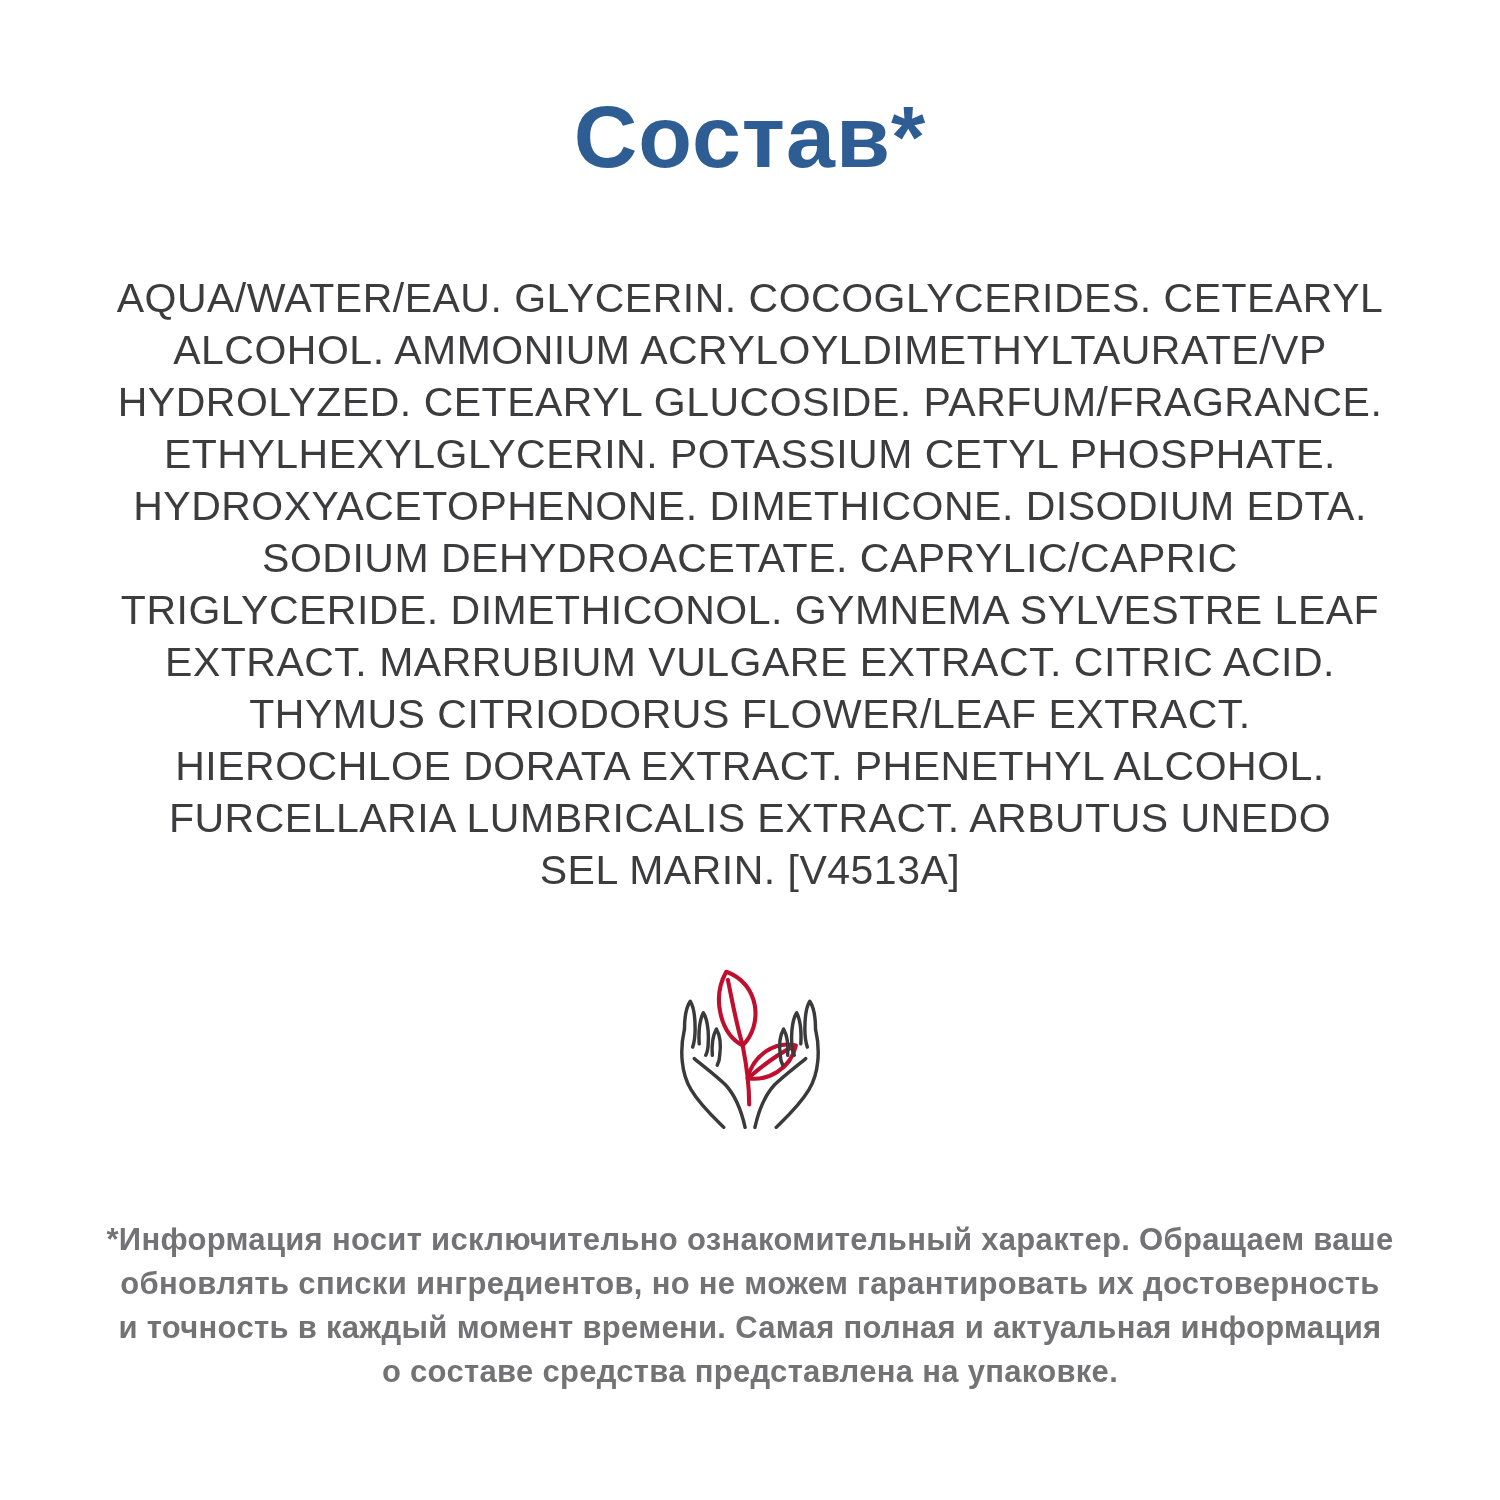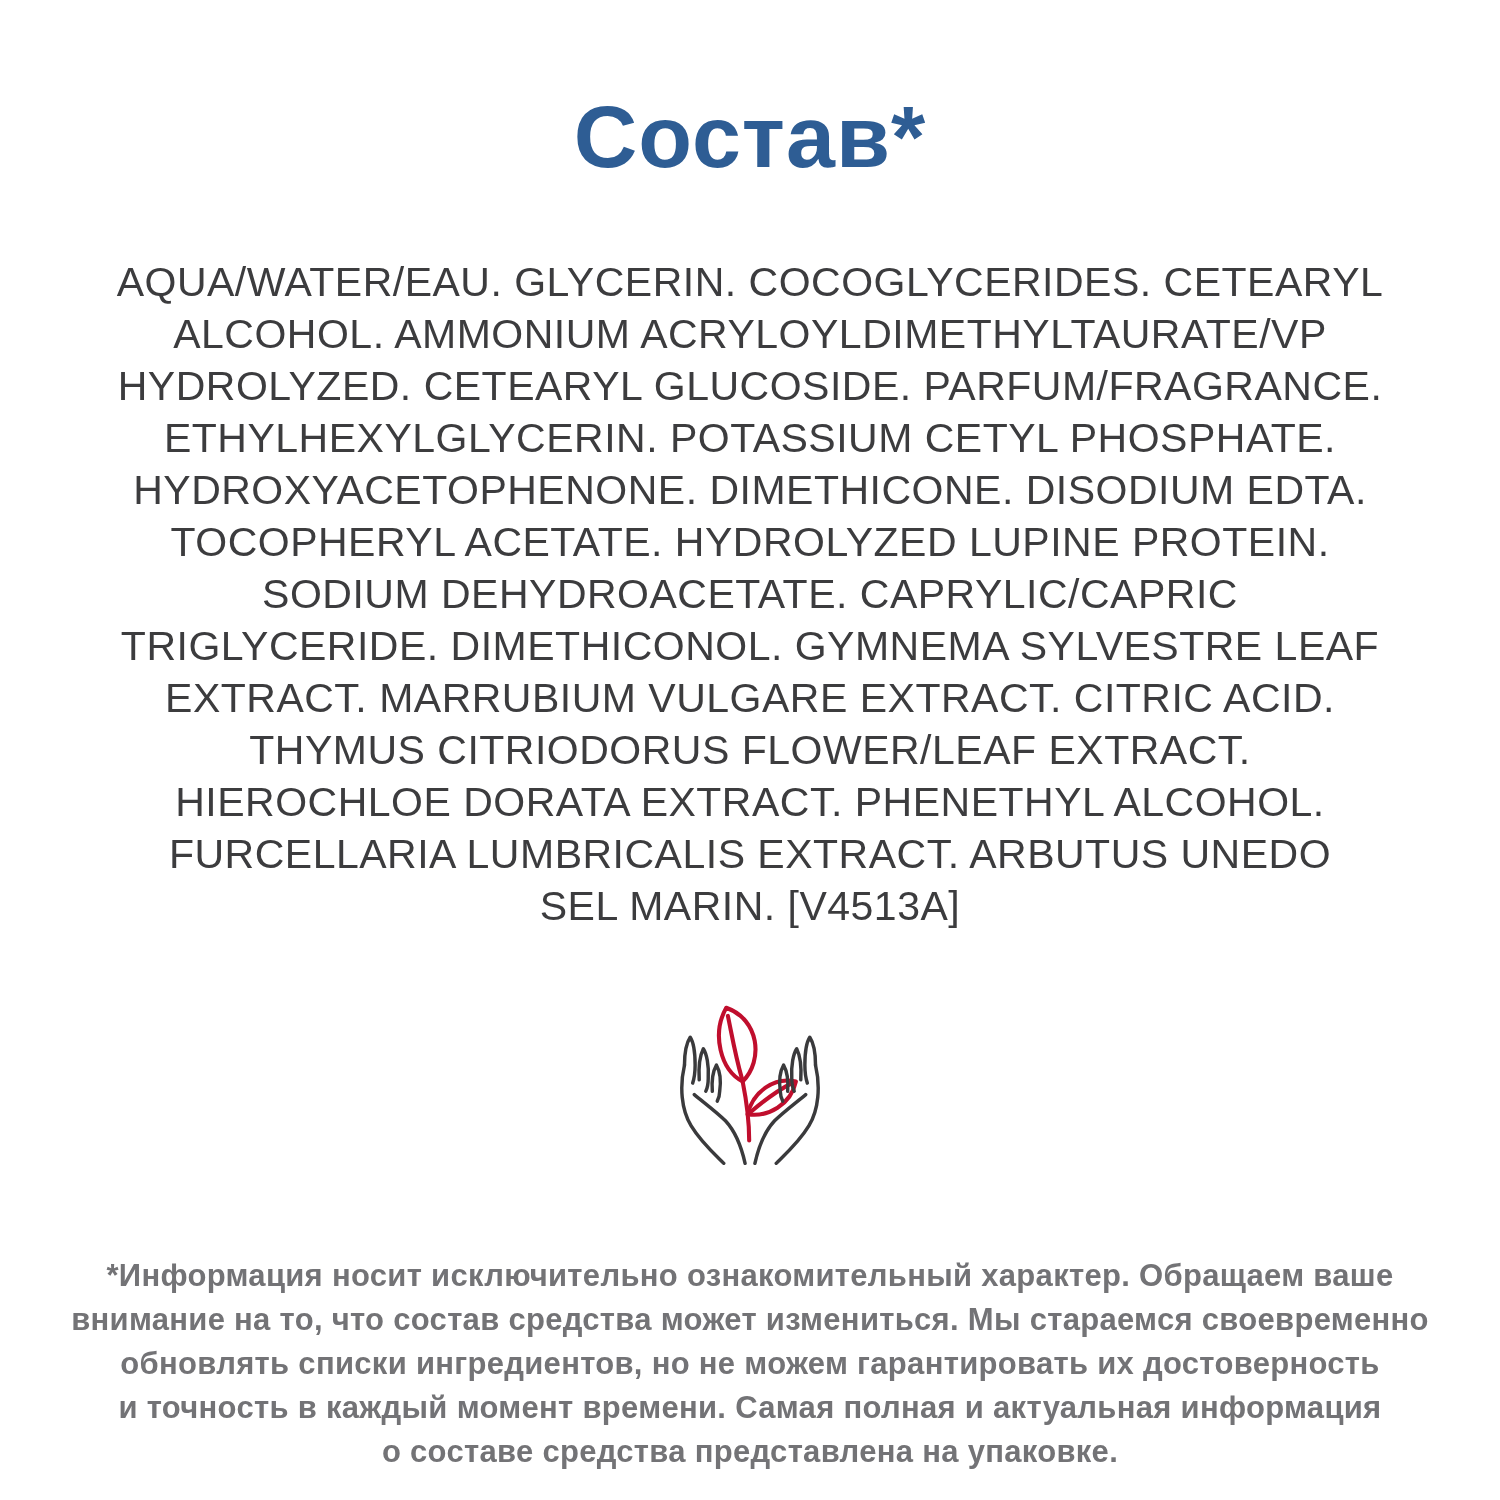--- a/index.html
+++ b/index.html
@@ -23,21 +23,21 @@
   .title {
     margin-top: 86px;
     font-size: 88px;
     line-height: 1.15;
     font-weight: 700;
     color: var(--title-color, #2e5d94);
     letter-spacing: 1px;
     text-align: center;
   }
   .ingredients {
-    margin-top: 10px;
+    margin-top: 26px;
     display: flex;
     flex-direction: column;
     align-items: center;
     color: var(--ingredients-color, #3c3c3e);
   }
   .ingredients .iline {
     font-size: 41px;
     line-height: 52px;
     font-weight: 400;
     letter-spacing: 0.5px;
@@ -92,21 +92,20 @@
 <div class="page">
 
   <h1 class="title">Состав*</h1>
 
   <div class="ingredients">
     <div class="iline">AQUA/WATER/EAU. GLYCERIN. COCOGLYCERIDES. CETEARYL</div>
     <div class="iline">ALCOHOL. AMMONIUM ACRYLOYLDIMETHYLTAURATE/VP</div>
     <div class="iline">HYDROLYZED. CETEARYL GLUCOSIDE. PARFUM/FRAGRANCE.</div>
     <div class="iline">ETHYLHEXYLGLYCERIN. POTASSIUM CETYL PHOSPHATE.</div>
     <div class="iline">HYDROXYACETOPHENONE. DIMETHICONE. DISODIUM EDTA.</div>
-    <div class="iline">TOCOPHERYL ACETATE. HYDROLYZED LUPINE PROTEIN.</div>
     <div class="iline">SODIUM DEHYDROACETATE. CAPRYLIC/CAPRIC</div>
     <div class="iline">TRIGLYCERIDE. DIMETHICONOL. GYMNEMA SYLVESTRE LEAF</div>
     <div class="iline">EXTRACT. MARRUBIUM VULGARE EXTRACT. CITRIC ACID.</div>
     <div class="iline">THYMUS CITRIODORUS FLOWER/LEAF EXTRACT.</div>
     <div class="iline">HIEROCHLOE DORATA EXTRACT. PHENETHYL ALCOHOL.</div>
     <div class="iline">FURCELLARIA LUMBRICALIS EXTRACT. ARBUTUS UNEDO</div>
     <div class="iline">SEL MARIN. [V4513A]</div>
   </div>
 
   <div class="icon-wrap">
@@ -133,19 +132,18 @@
         <path d="M124 208 C 120 190, 113 170, 100 156 C 90 146, 74 134, 62 124"></path>
         <path d="M50 88 C 50 72, 53 60, 57 54 C 61 60, 63 72, 63 88 C 63 96, 62 104, 60 110"></path>
         <path d="M68 106 C 67 90, 69 76, 73 68 C 77 74, 80 88, 79 104 C 79 110, 78 116, 76 120"></path>
         <path d="M84 120 C 83 106, 85 95, 89 88 C 93 95, 95 106, 93 120 C 93 124, 92 128, 90 132"></path>
       </g>
     </svg>
   </div>
 
   <div class="disclaimer">
     <div class="dline">*Информация носит исключительно ознакомительный характер. Обращаем ваше</div>
-    <div class="dline">внимание на то, что состав средства может измениться. Мы стараемся своевременно</div>
     <div class="dline">обновлять списки ингредиентов, но не можем гарантировать их достоверность</div>
     <div class="dline">и точность в каждый момент времени. Самая полная и актуальная информация</div>
     <div class="dline">о составе средства представлена на упаковке.</div>
   </div>
 
 </div>
 
 </body></html>

